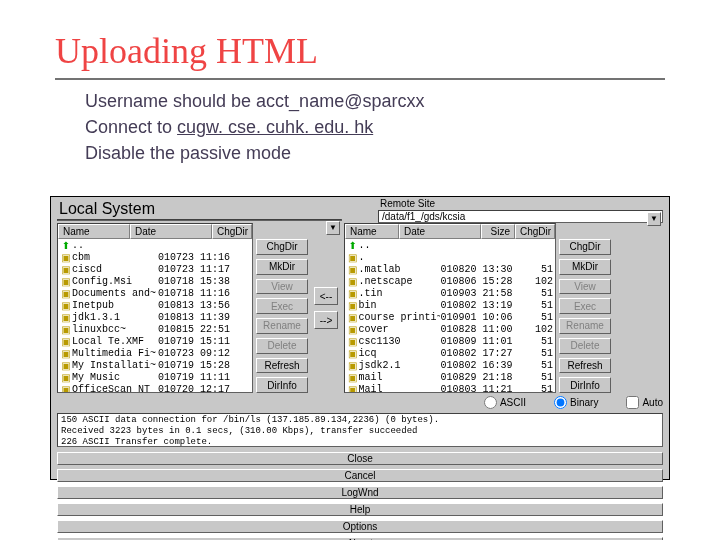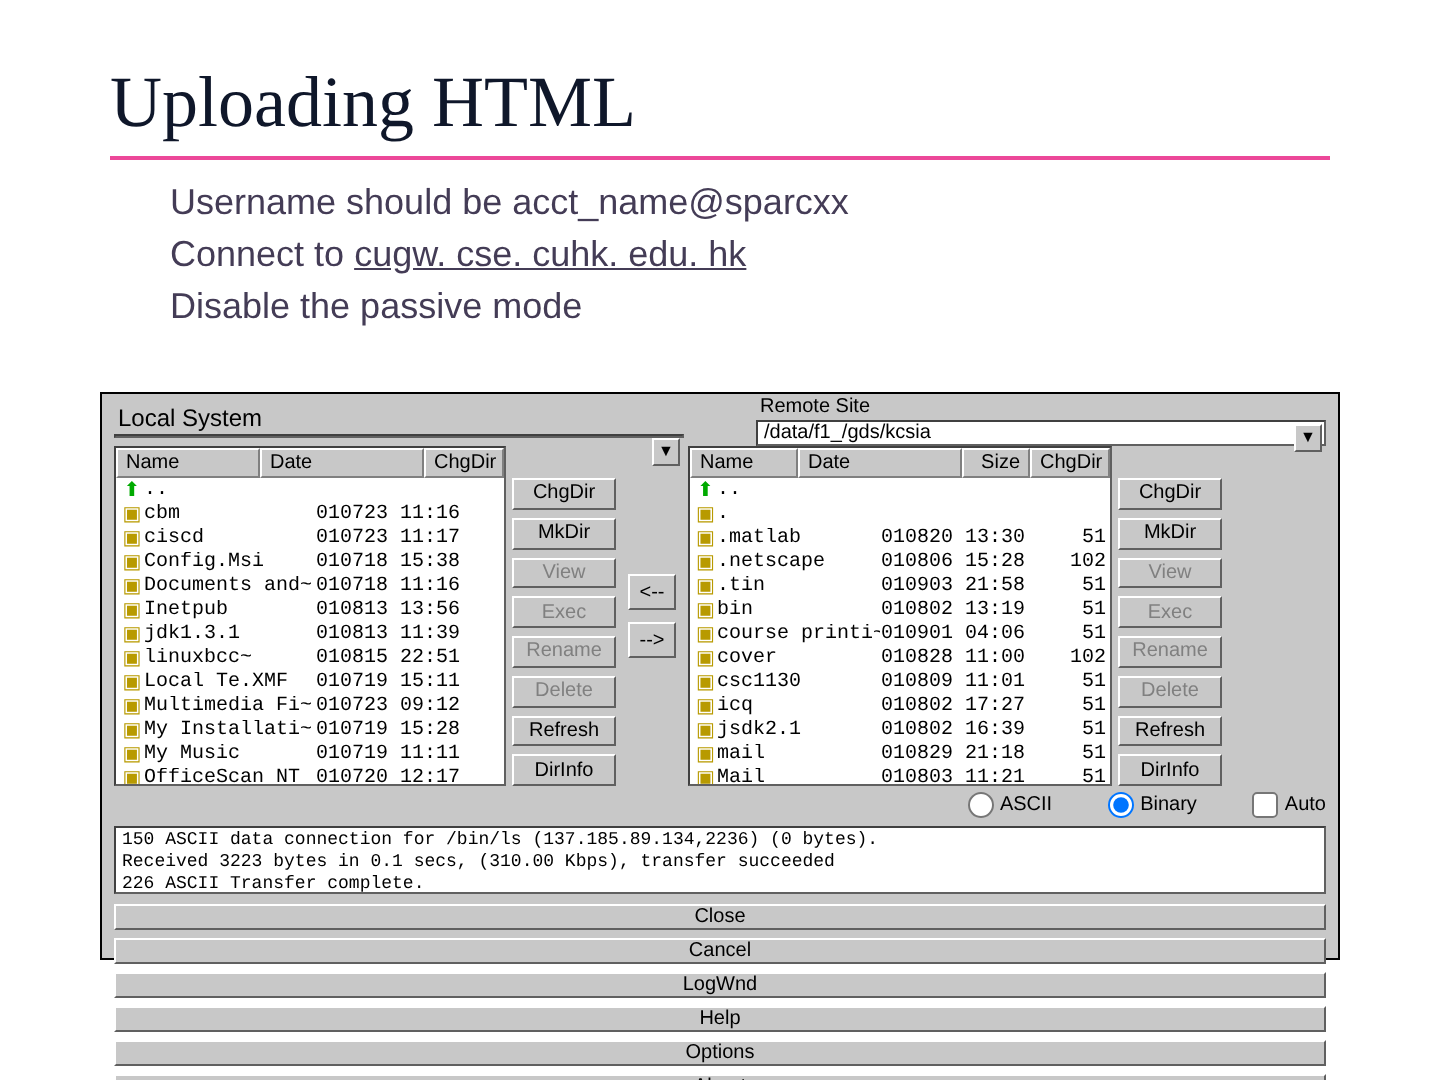--- a/index.html
+++ b/index.html
@@ -1,18 +1,18 @@
 <!DOCTYPE html>
 <html><head>
 <meta charset="utf-8">
 <style>
   * { box-sizing: border-box; margin: 0; padding: 0; }
   body { width: 720px; height: 540px; background: #fff; font-family: Verdana, Arial, sans-serif; overflow: hidden; position: relative; }
   .slide { padding: 30px 55px 0 55px; }
-  .title { font-size: 36px; font-weight: 400; color: #0f172a; border-bottom: 2px solid #ec4899; padding-bottom: 6px; margin-bottom: 8px; font-family: Georgia, 'Times New Roman', serif; }
+  .title { font-size: 36px; font-weight: 400; color: #ef4444; border-bottom: 2px solid #737373; padding-bottom: 6px; margin-bottom: 8px; font-family: Georgia, 'Times New Roman', serif; }
   .bullets { padding-left: 30px; font-size: 18px; color: #443c56; font-family: Verdana, sans-serif; line-height: 1.45; }
   .bullets .url { text-decoration: underline; }
   .ftp-win { position: absolute; left: 50px; right: 50px; top: 196px; height: 284px; background: #c8c8c8; border: 1px solid #000; font-family: 'MS Sans Serif', Tahoma, sans-serif; font-size: 10px; }
   .titlebar { height: 16px; background: linear-gradient(to right,#08216b,#a6c0e0); color: #fff; display: flex; align-items: center; padding: 0 3px; font-size: 10px; }
   .titlebar .spacer { flex: 1; }
   .winbtn { width: 14px; height: 13px; background: #c8c8c8; border: 1px solid #fff; border-right-color:#404040; border-bottom-color:#404040; margin-left:1px; display:flex; align-items:center; justify-content:center; color:#000; font-size:9px; line-height:1;}
   .toolbar-row { height: 26px; display:flex; padding:3px 6px; gap:4px; align-items:center;}
   .sunken { background:#fff; border:1px solid #606060; border-left-color:#404040; border-top-color:#404040; }
   .path-combo { flex:1; height:18px; display:flex; align-items:center; padding:0 3px; font-size:10px; color:#000; position:relative;}
   .path-combo .arrow { position:absolute; right:1px; top:1px; width:14px; height:14px; background:#c8c8c8; border:1px solid #fff; border-right-color:#606060; border-bottom-color:#606060; display:flex;align-items:center;justify-content:center;font-size:8px;}
@@ -50,21 +50,21 @@
     <div>Username should be acct_name@sparcxx</div>
     <div><span>Connect to </span><span class="url">cugw. cse. cuhk. edu. hk</span></div>
     <div>Disable the passive mode</div>
   </div>
 </div>
 
 <div class="ftp-win">
 
   <div class="toolbar-row">
     <div style="flex:1;display:flex;flex-direction:column;gap:1px;">
-      <div style="font-size:12px;padding-left:2px;">Local System</div>
+      <div style="font-size:16px;padding-left:2px;">Local System</div>
       <div class="sunken path-combo">
           <span></span>
           <span class="arrow">▼</span>
         </div>
     </div>
     <div style="width:28px;"></div>
     <div style="flex:1;display:flex;flex-direction:column;gap:1px;">
       <div style="font-size:10px;padding-left:2px;">Remote Site</div>
       <div class="sunken path-combo">
           <span>/data/f1_/gds/kcsia</span>
@@ -122,21 +122,21 @@
           <div class="c-size">Size</div>
           <div class="c-chg">ChgDir</div>
         </div>
         <div class="rows" id="remote-rows">
             <div class="row"><span class="ic ic-up">⬆</span><span class="nm">..</span><span class="dt"></span><span class="sz"></span></div>
             <div class="row"><span class="ic ic-fd">▣</span><span class="nm">.</span><span class="dt"></span><span class="sz"></span></div>
             <div class="row"><span class="ic ic-fd">▣</span><span class="nm">.matlab</span><span class="dt">010820 13:30</span><span class="sz">51</span></div>
             <div class="row"><span class="ic ic-fd">▣</span><span class="nm">.netscape</span><span class="dt">010806 15:28</span><span class="sz">102</span></div>
             <div class="row"><span class="ic ic-fd">▣</span><span class="nm">.tin</span><span class="dt">010903 21:58</span><span class="sz">51</span></div>
             <div class="row"><span class="ic ic-fd">▣</span><span class="nm">bin</span><span class="dt">010802 13:19</span><span class="sz">51</span></div>
-            <div class="row"><span class="ic ic-fd">▣</span><span class="nm">course printi~</span><span class="dt">010901 04:06</span><span class="sz">51</span></div>
+            <div class="row"><span class="ic ic-fd">▣</span><span class="nm">course printi~</span><span class="dt">010901 10:06</span><span class="sz">51</span></div>
             <div class="row"><span class="ic ic-fd">▣</span><span class="nm">cover</span><span class="dt">010828 11:00</span><span class="sz">102</span></div>
             <div class="row"><span class="ic ic-fd">▣</span><span class="nm">csc1130</span><span class="dt">010809 11:01</span><span class="sz">51</span></div>
             <div class="row"><span class="ic ic-fd">▣</span><span class="nm">icq</span><span class="dt">010802 17:27</span><span class="sz">51</span></div>
             <div class="row"><span class="ic ic-fd">▣</span><span class="nm">jsdk2.1</span><span class="dt">010802 16:39</span><span class="sz">51</span></div>
             <div class="row"><span class="ic ic-fd">▣</span><span class="nm">mail</span><span class="dt">010829 21:18</span><span class="sz">51</span></div>
             <div class="row"><span class="ic ic-fd">▣</span><span class="nm">Mail</span><span class="dt">010803 11:21</span><span class="sz">51</span></div>
           </div>
       </div>
       <div class="btncol">
         <button>ChgDir</button>

